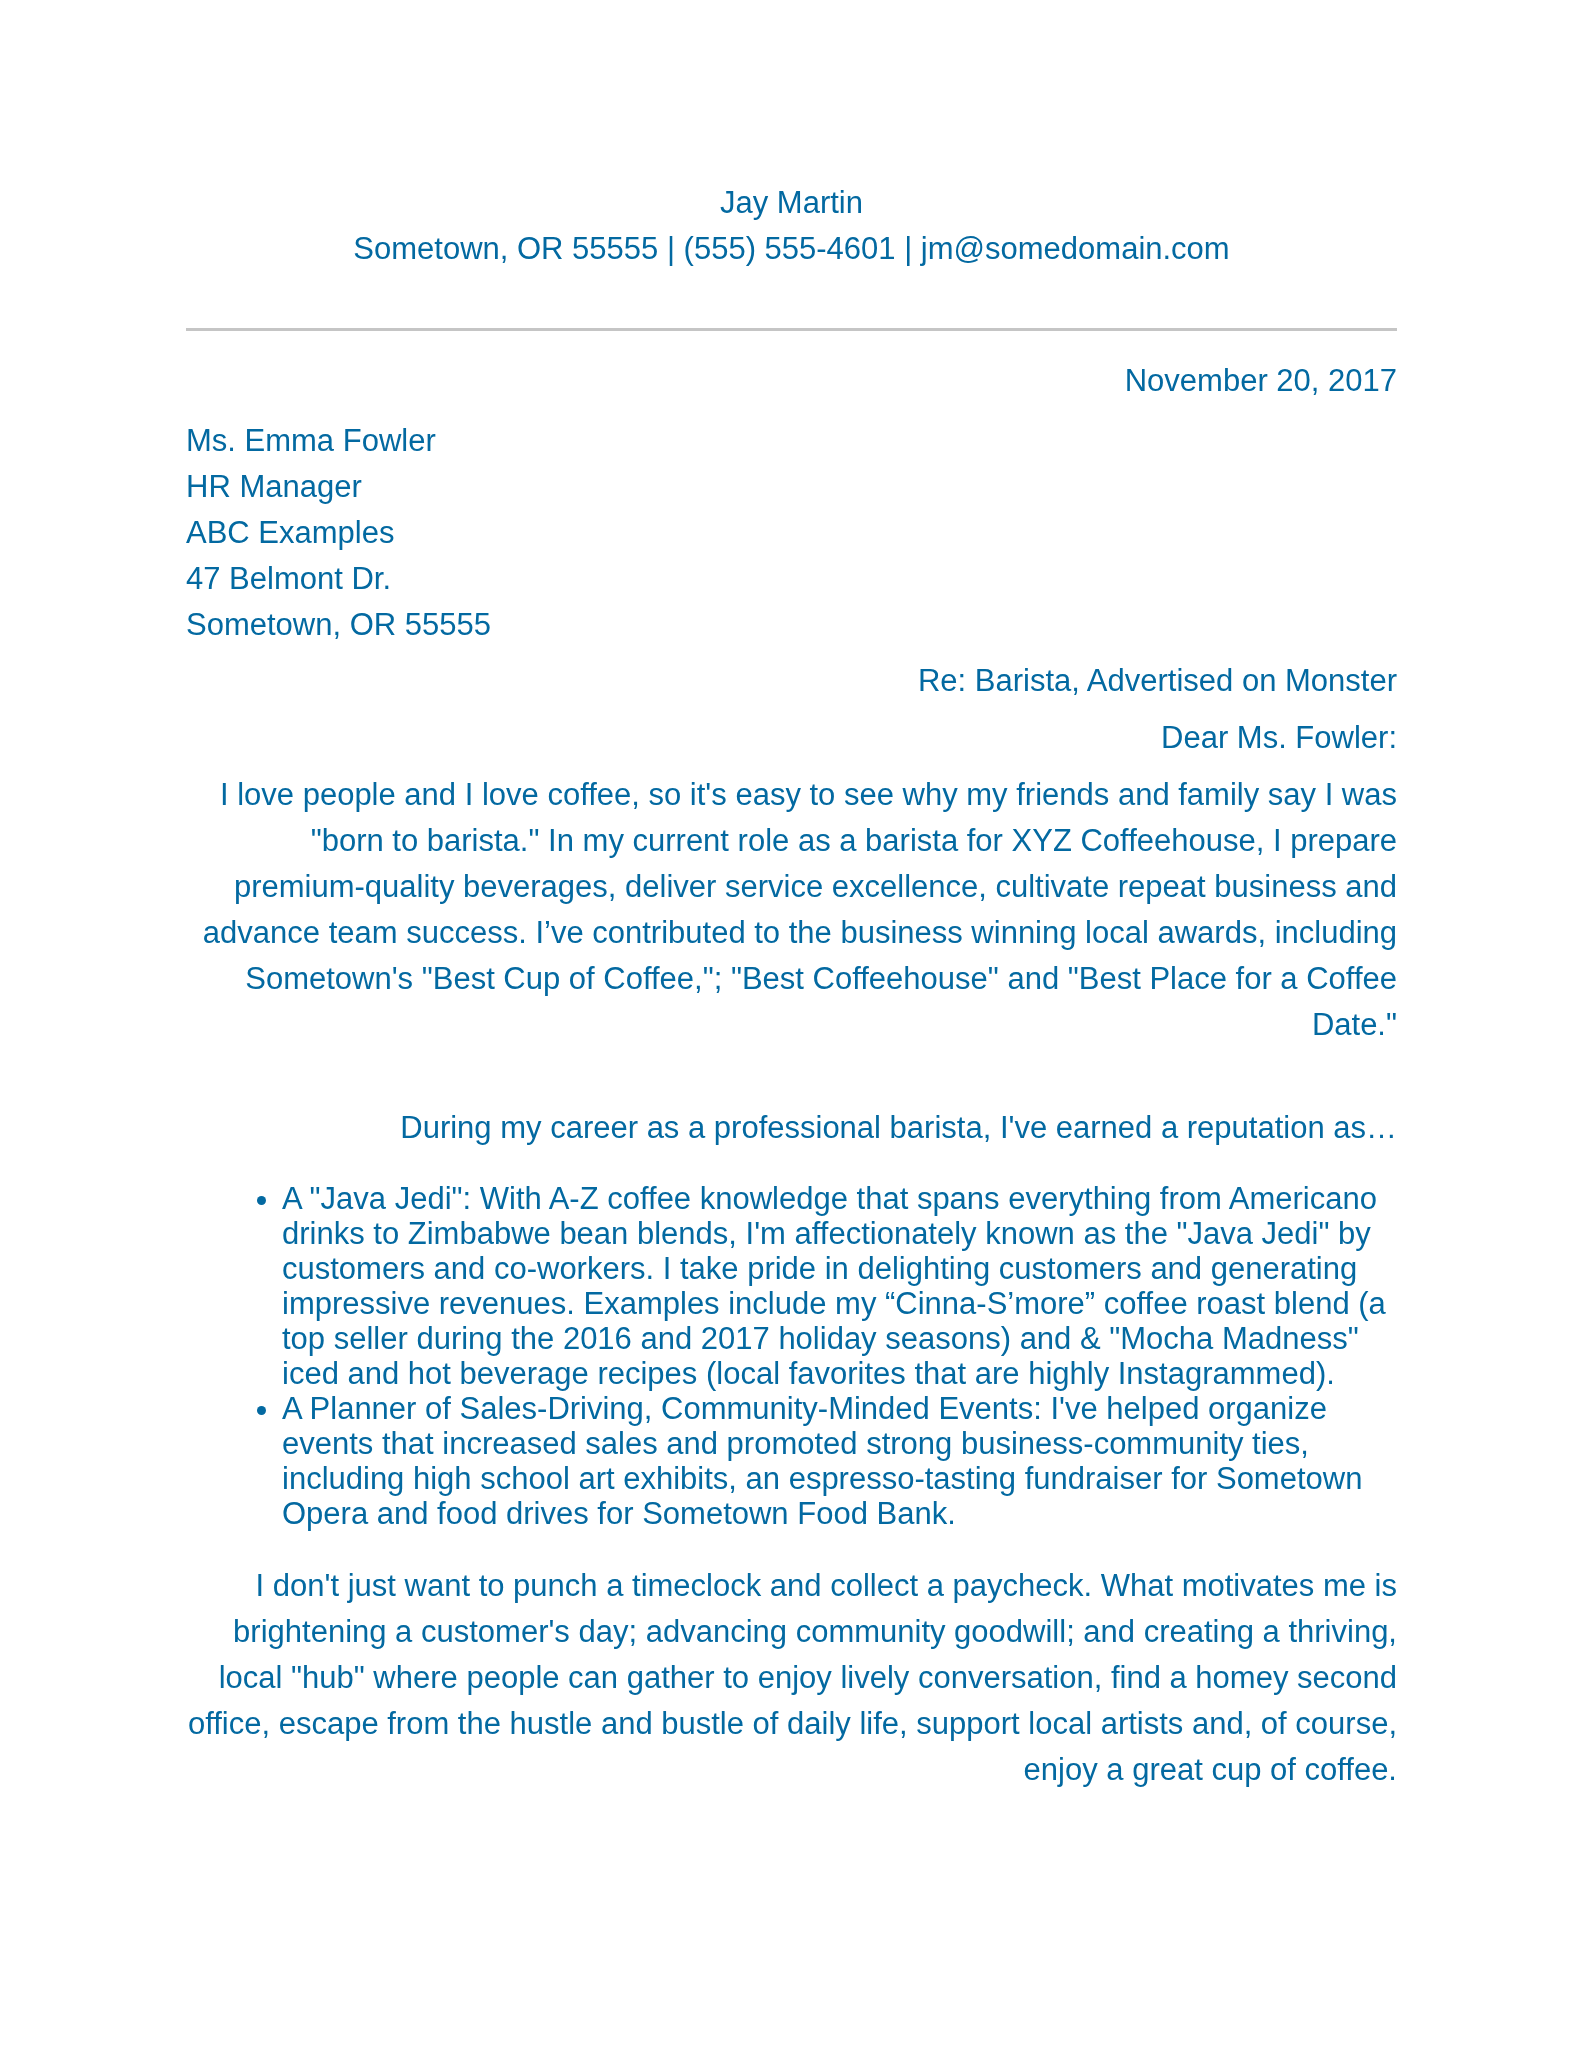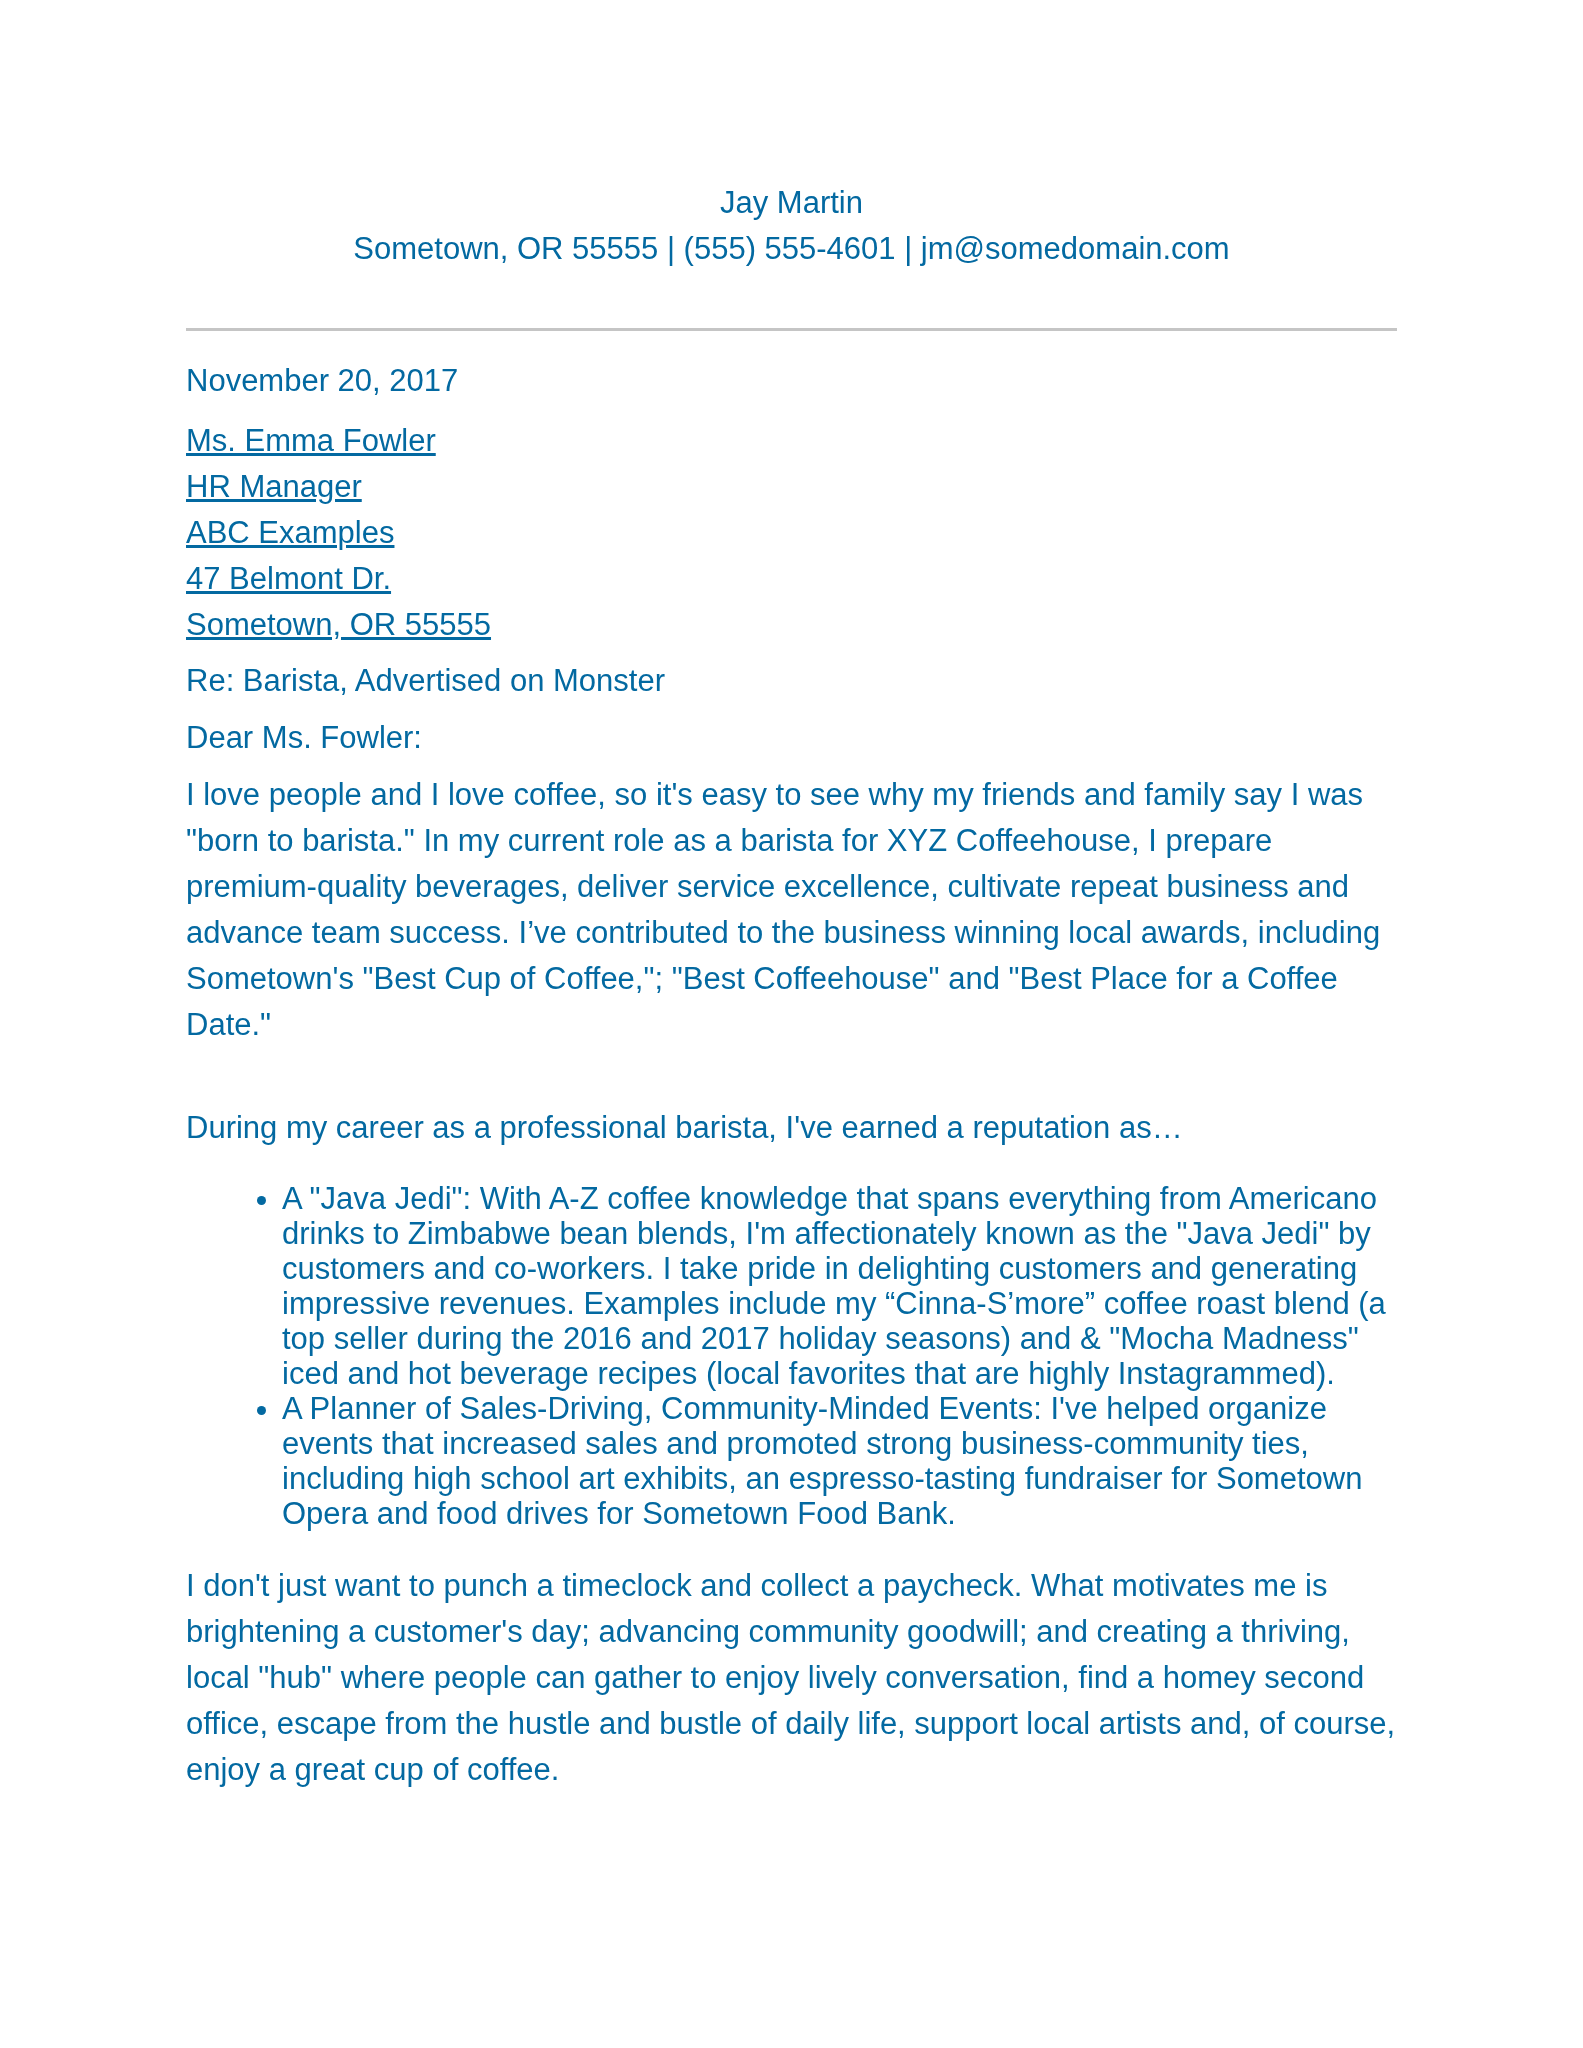--- a/index.html
+++ b/index.html
@@ -29,23 +29,24 @@
   }
   .divider {
     border: none;
     height: 3px;
     background: #c5c5c5;
     margin: 56px 0 0 0;
   }
   .body-text p {
     margin: 0;
     line-height: 46px;
+    text-align: right;
   }
   .date-line      { margin-top: 27px !important; }
-  .recipient-block { margin-top: 14px; line-height: 46px; text-decoration: underline; }
+  .recipient-block { margin-top: 14px; line-height: 46px; }
   .recipient-block div { line-height: 46px; }
   .subject-line   { margin-top: 10px !important; }
   .salutation     { margin-top: 11px !important; }
   .para-intro     { margin-top: 11px !important; }
   .para-reputation{ margin-top: 57px !important; }
   ul.qualities {
     margin: 30px 0 0 0;
     padding: 0 0 0 96px;
     list-style-position: outside;
   }

